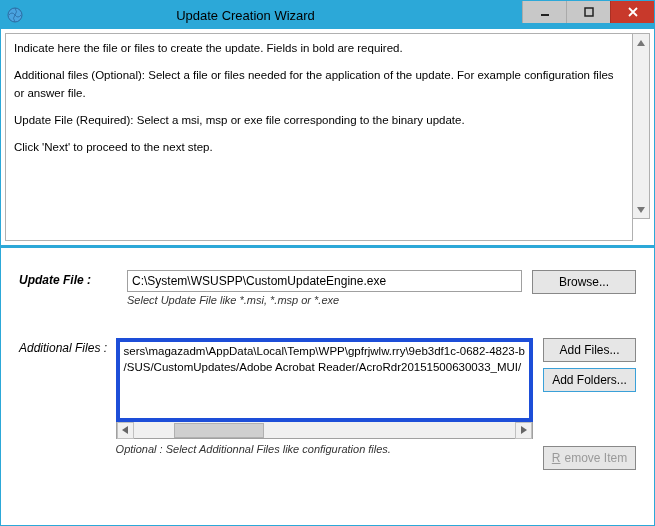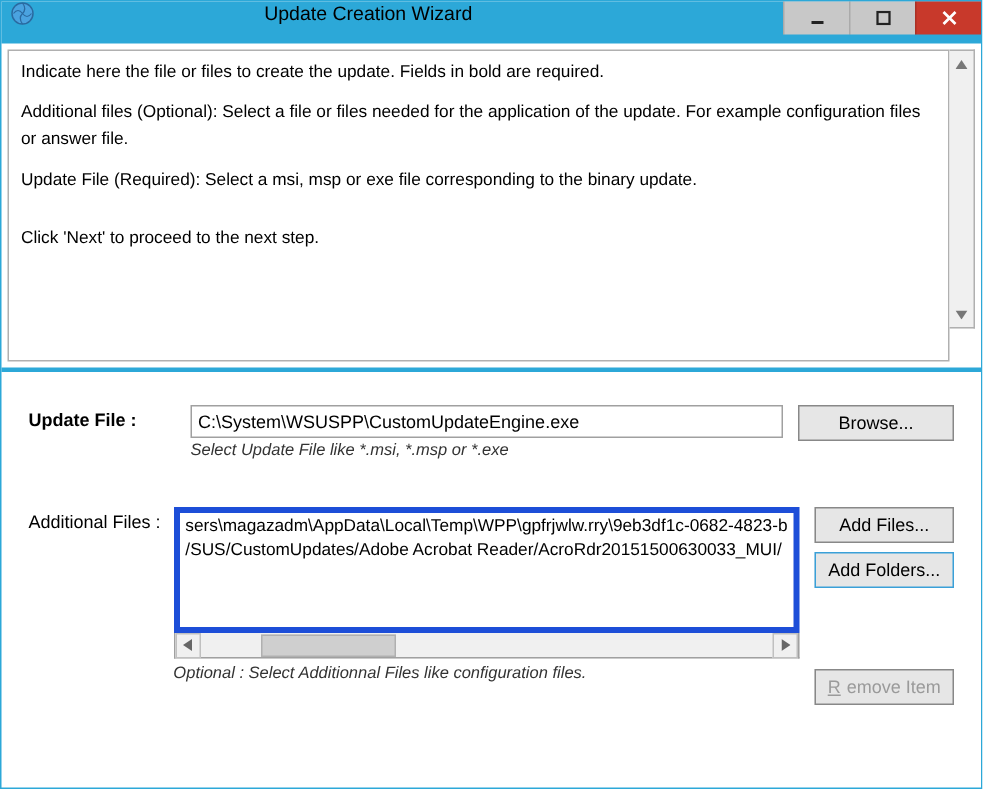--- a/index.html
+++ b/index.html
@@ -17,21 +17,21 @@
     height: 526px;
     border: 1px solid #2ca8d8;
     display: flex;
     flex-direction: column;
     background: #fff;
   }
   .titlebar {
     height: 28px;
     background: #2ca8d8;
     display: flex;
-    align-items: flex-start;
+    align-items: center;
     padding-left: 6px;
   }
   .titlebar-icon {
     width: 16px; height: 16px;
     margin-right: 6px;
     display: inline-flex;
   }
   .titlebar-title {
     flex: 1;
     text-align: center;
@@ -90,20 +90,21 @@
     display: flex;
     flex-direction: column;
   }
   .row {
     display: flex;
     align-items: flex-start;
     margin-bottom: 4px;
   }
   .label-col {
     width: 108px;
+    font-style: italic;
     padding-top: 3px;
   }
   .label-col.bold { font-weight: bold; }
   .field-col { flex: 1; margin-right: 10px; }
   .btn-col { width: 104px; display: flex; flex-direction: column; gap: 6px; }
   input.text {
     width: 100%;
     height: 22px;
     border: 1px solid #a0a0a0;
     padding: 2px 4px;
@@ -205,21 +206,21 @@
           </svg>
       </div>
     </div>
   </div>
 
   <div class="info-outer">
     <div class="info-pane">
       <p>Indicate here the file or files to create the update. Fields in bold are required.</p>
       <p>Additional files (Optional): Select a file or files needed for the application of the update. For example configuration files or answer file.</p>
       <p>Update File (Required): Select a msi, msp or exe file corresponding to the binary update.</p>
-      <p style="margin-top:22px">Click 'Next' to proceed to the next step.</p>
+      <p style="margin-top:10px">Click 'Next' to proceed to the next step.</p>
     </div>
     <div class="info-scroll">
       <div class="scroll-up">
         <svg width="8" height="6">
             <path d="M4 0 L8 6 L0 6 Z" fill="#777"></path>
           </svg>
       </div>
       <div class="scroll-track"></div>
       <div class="scroll-down">
         <svg width="8" height="6">

